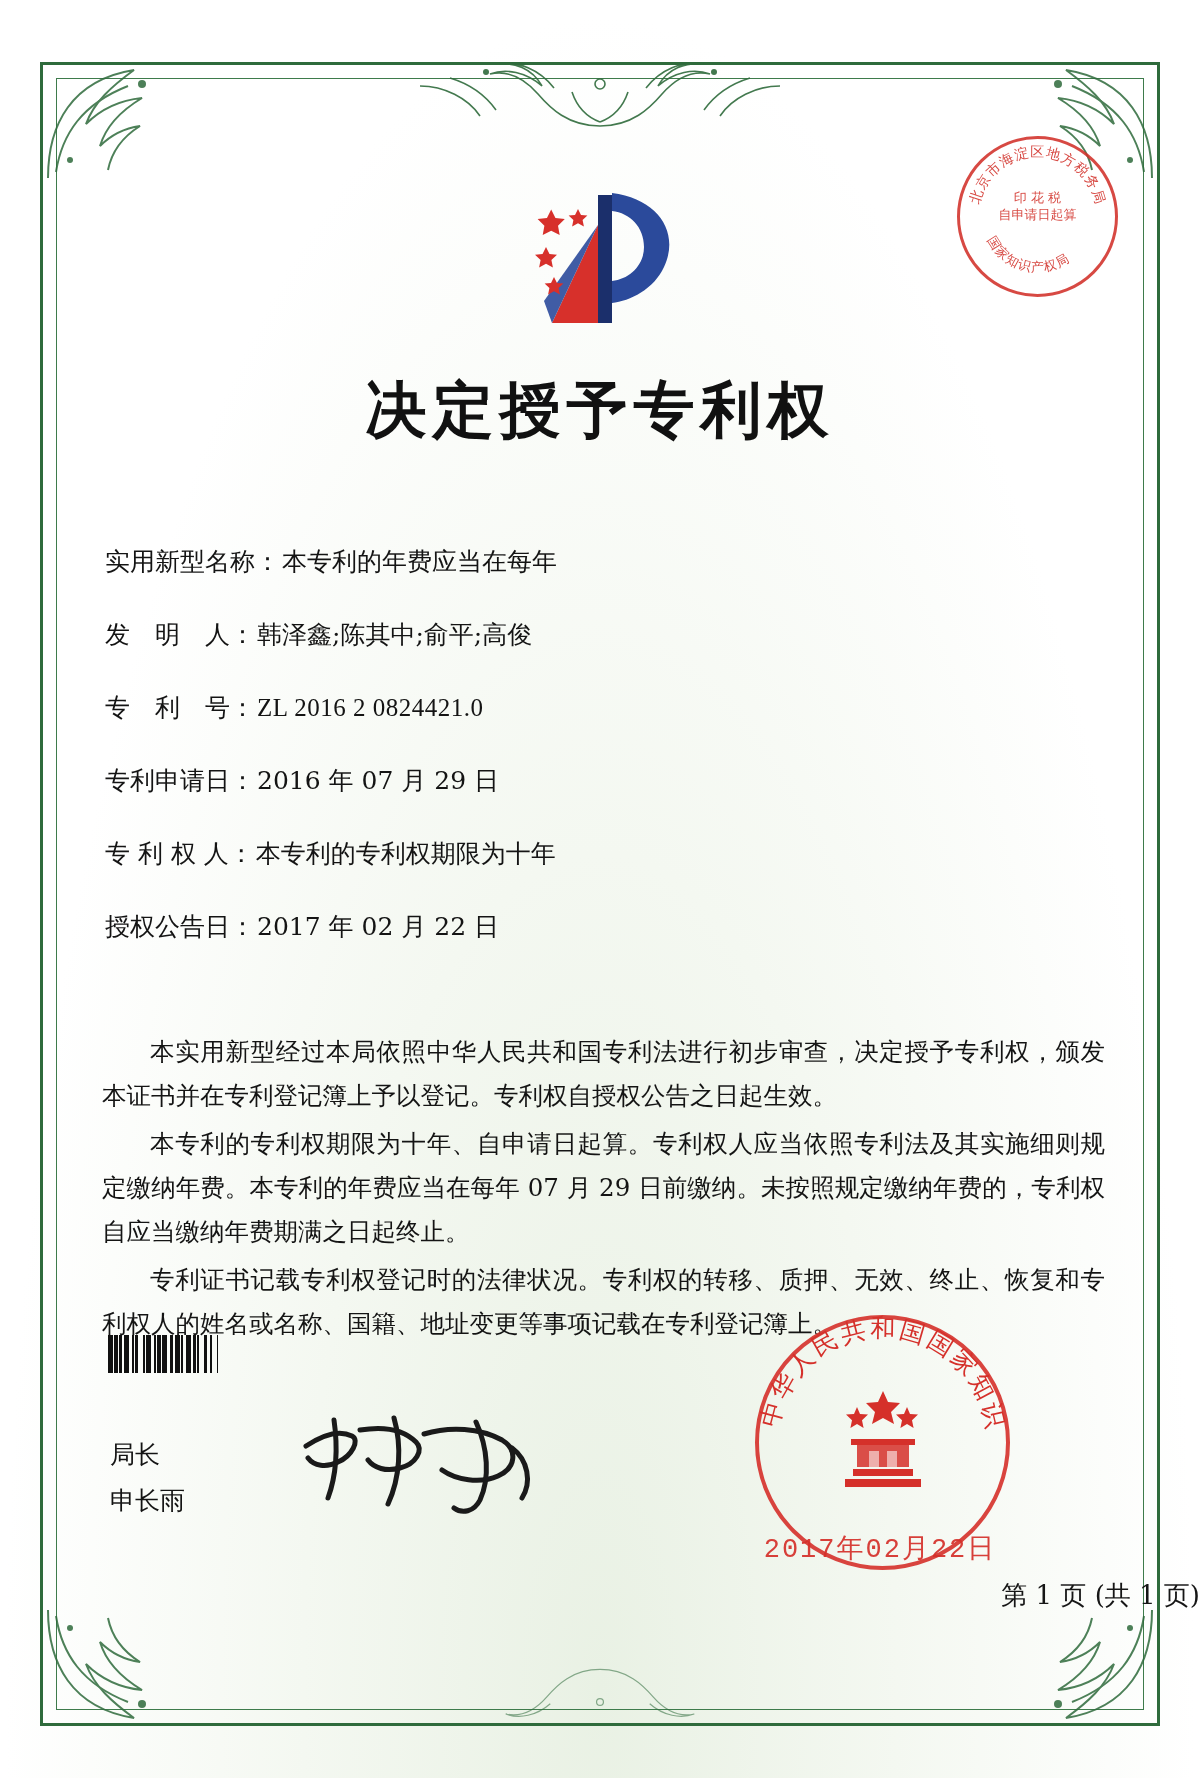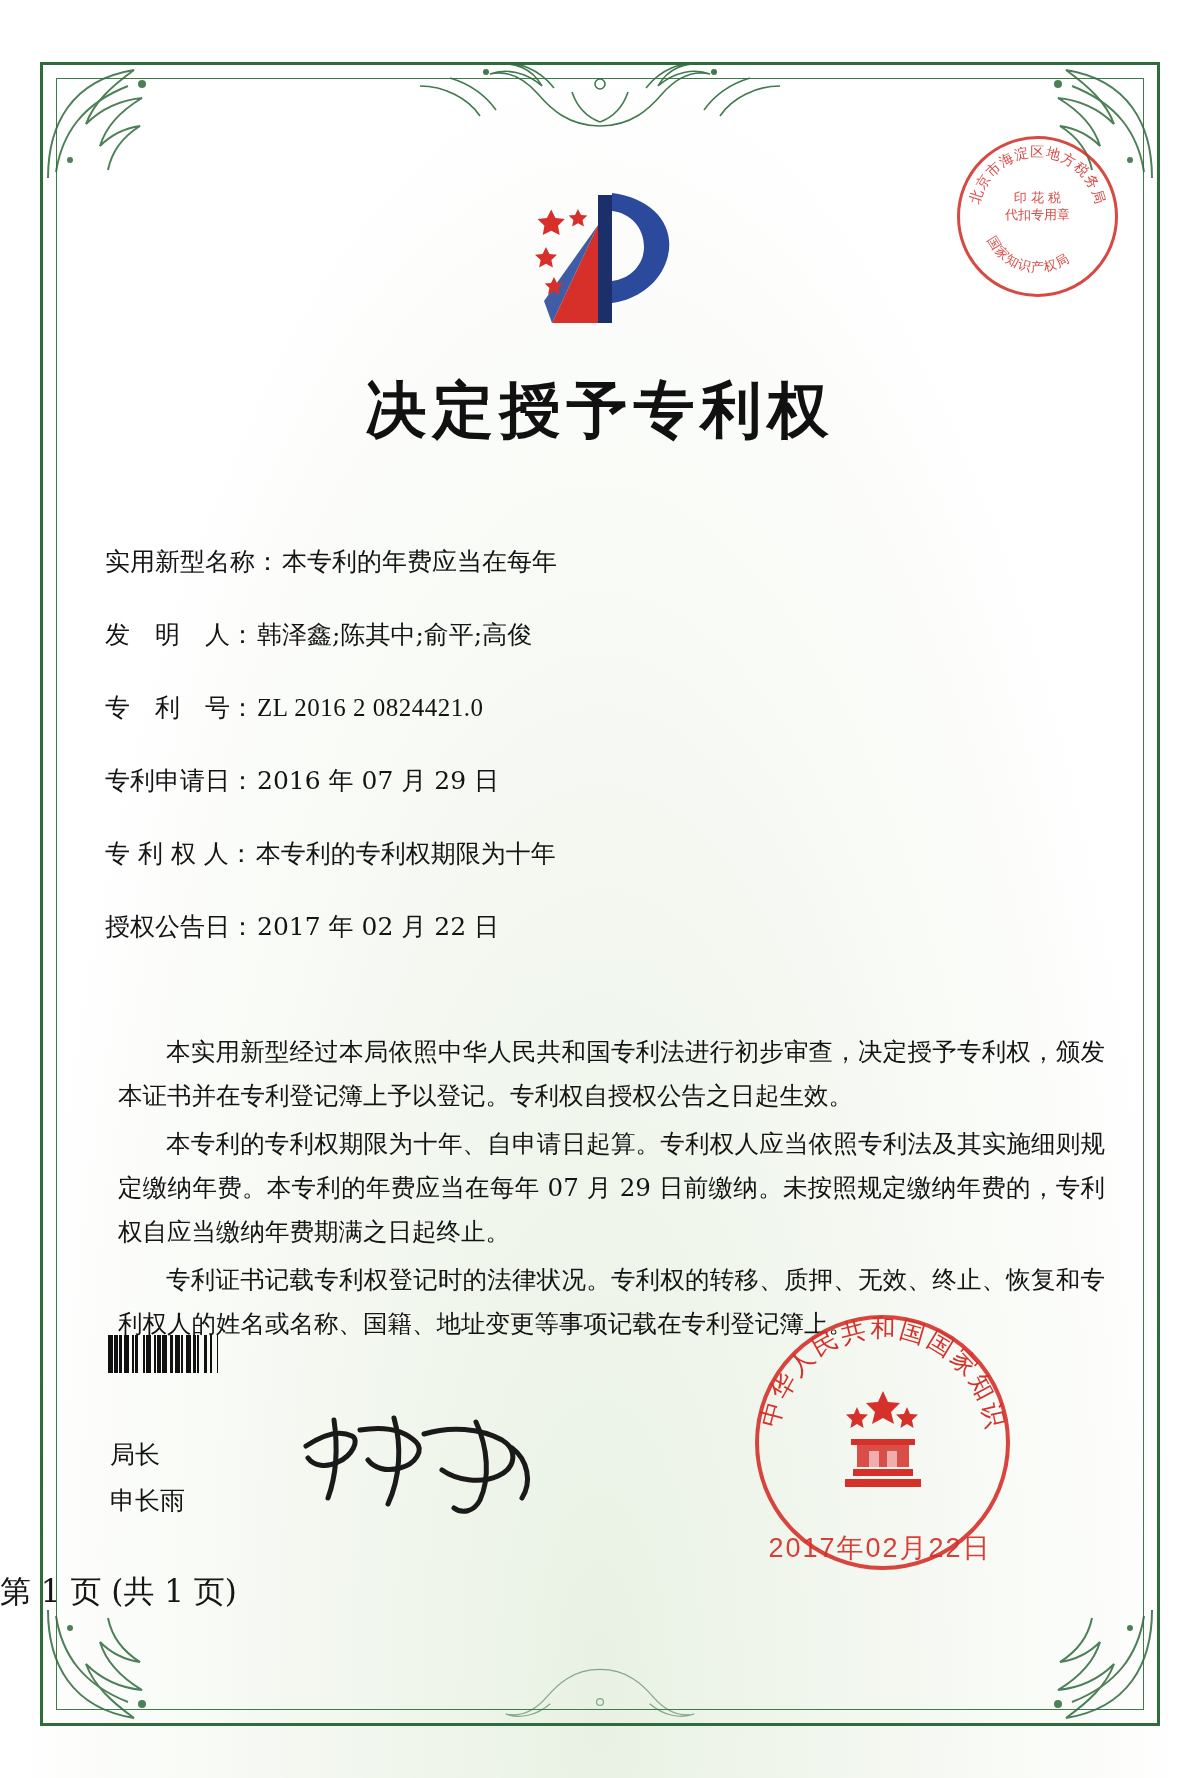--- a/index.html
+++ b/index.html
@@ -84,21 +84,21 @@
   .row .lbl{white-space:pre;}
   .row .val{margin-left:2px;}
   .row .val.mono{font-family:"Liberation Serif", serif;letter-spacing:.5px;text-align:center;}
 
   
   .paras{
     position:absolute;left:100px;right:95px;top:1030px;
     font-size:24.5px;line-height:44px;color:#141414;text-align:justify;
     font-family:"DejaVu Serif", serif;
   }
-  .paras p{margin:0 0 4px 18px;text-indent:48px;}
+  .paras p{margin:0 0 4px 2px;text-indent:48px;}
 
   
   .barcode{
     position:absolute;left:108px;top:1335px;height:38px;width:285px;
     display:flex;align-items:stretch;
   }
   .barcode i{display:block;height:100%;background:#111;}
 
   
   .sig-label{
@@ -122,27 +122,27 @@
   .seal .arc{position:absolute;inset:0;}
   .seal .arc svg{width:100%;height:100%;}
   .seal .emblem{
     position:absolute;left:50%;top:50%;transform:translate(-50%,-50%);
     width:120px;height:120px;
   }
   .seal .emblem svg{width:100%;height:100%;display:block;}
   .seal-date{
     position:absolute;right:170px;top:1530px;width:300px;text-align:center;
     color:#d5302a;font-size:27px;letter-spacing:2px;opacity:.92;
-    font-family:Liberation Sans, sans-serif;
+    font-family:Liberation Mono, monospace;
   }
 
   
   .footer{
-    position:absolute;left:0;right:0;bottom:165px;text-align:left;
-    font-size:31px;color:#161616;font-family:"DejaVu Serif", serif;
+    position:absolute;left:0;right:0;bottom:165px;text-align:right;
+    font-size:26px;color:#161616;font-family:"DejaVu Serif", serif;
   }
 </style>
 </head>
 <body>
 
 <div class="page">
 
   <div class="frame-outer"></div>
   <div class="frame-inner"></div>
 
@@ -226,21 +226,21 @@
         <text font-size="14" fill="#d2312a" font-family="DejaVu Serif, serif" letter-spacing="1">
           <textPath href="#arcTop" startOffset="6%">北京市海淀区地方税务局</textPath>
         </text>
         <text font-size="13" fill="#d2312a" font-family="DejaVu Serif, serif" letter-spacing="1">
           <textPath href="#arcBot" startOffset="14%">国家知识产权局</textPath>
         </text>
       </svg>
     </div>
     <div class="mid">
       <div>印 花 税</div>
-      <div>代扣专用章</div>
+      <div>自申请日起算</div>
     </div>
   </div>
 
   <div class="title">决定授予专利权</div>
 
   <div class="fields">
     <div class="row">
       <span class="lbl">实用新型名称：</span>
       <span class="val">本专利的年费应当在每年</span>
     </div>

